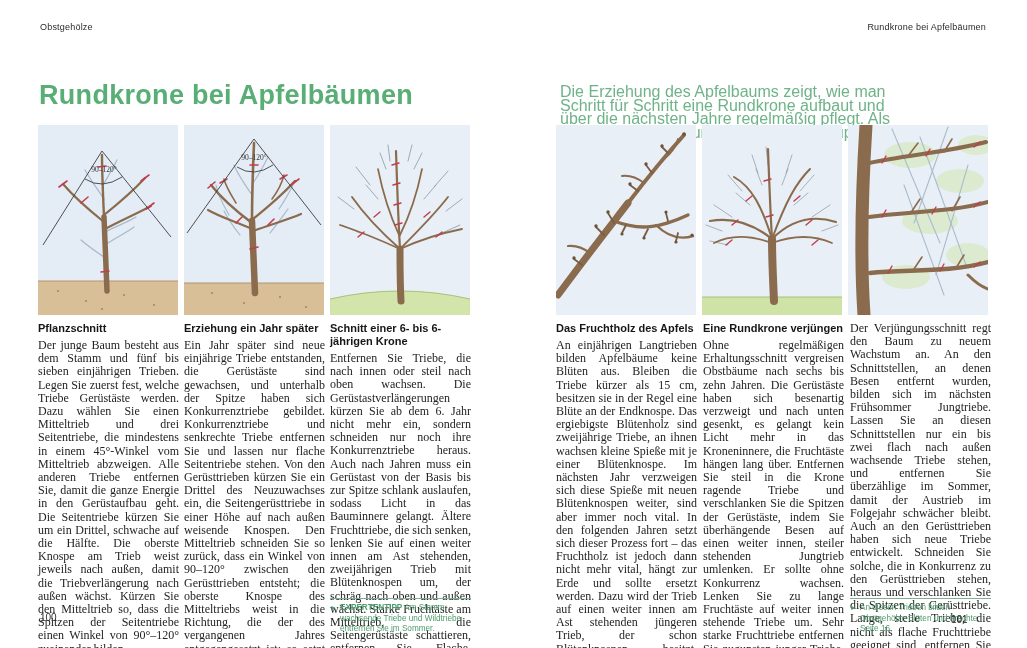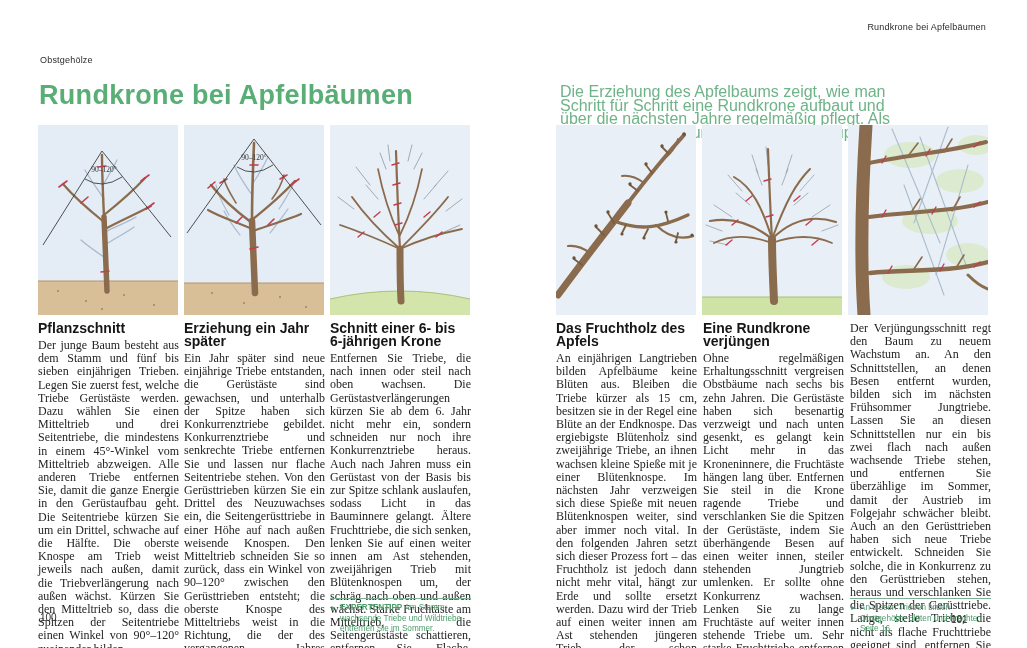--- a/index.html
+++ b/index.html
@@ -1,37 +1,37 @@
 <!DOCTYPE html>
 <html lang="de"><head>
 <meta charset="utf-8">
 <style>
   html,body{margin:0;padding:0;}
   body{
     width:1027px;height:648px;position:relative;background:#ffffff;
     font-family:"Liberation Sans",sans-serif;color:#222;overflow:hidden;
   }
   .running-head{position:absolute;top:22px;font-size:9px;letter-spacing:.2px;color:#2b2b2b;}
-  .running-head.left{left:40px;margin-top:33px;}
+  .running-head.left{left:40px;}
   .running-head.right{right:41px;text-align:right;}
   .page-title{
     position:absolute;left:39px;top:62px;font-size:27px;font-weight:bold;
     color:#58ae75;letter-spacing:.3px;
   }
   .intro{
     position:absolute;left:560px;top:69px;width:340px;
     font-size:16px;line-height:13.5px;color:#6fb388;
   }
   .figure-row{position:absolute;top:125px;display:flex;gap:6px;}
   .figure-row.left-page{left:38px;}
   .figure-row.right-page{left:556px;}
   .panel{width:140px;height:190px;display:block;}
   .text-col{position:absolute;top:322px;width:141px;}
   .col-heading{
-    font-size:14px;font-weight:bold;line-height:13px;color:#161616;margin:0 0 4px 0;
+    font-size:11px;font-weight:bold;line-height:13px;color:#161616;margin:0 0 4px 0;
   }
   .col-body{
     font-family:"Liberation Serif","DejaVu Serif",serif;
     font-size:12px;line-height:13.2px;color:#232323;
     text-align:justify;hyphens:auto;-webkit-hyphens:auto;margin:0;
   }
   .tip{
     position:absolute;width:141px;border-top:1px solid #7fb093;
     padding-top:4px;font-size:8.2px;line-height:10.6px;color:#4c9c6b;
   }

